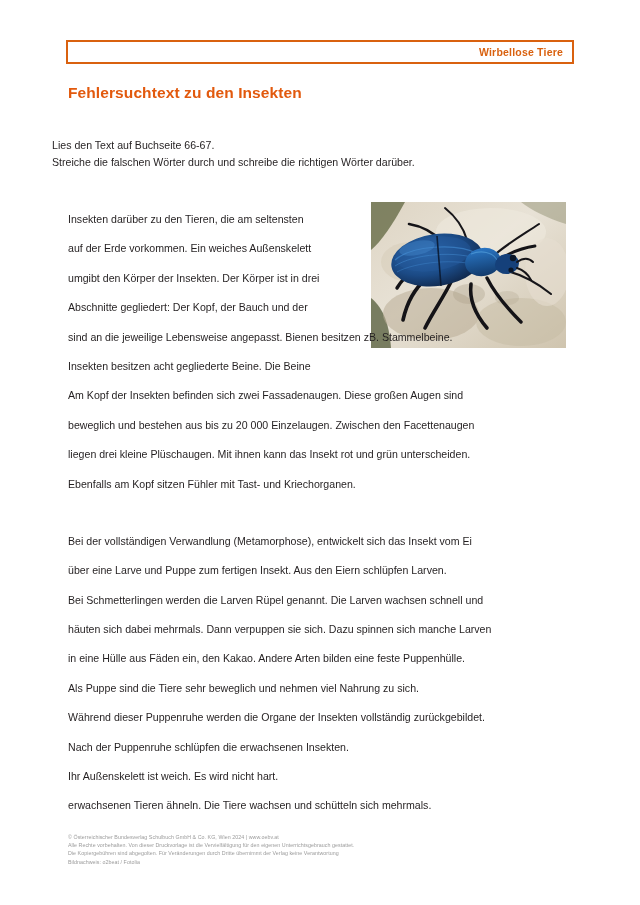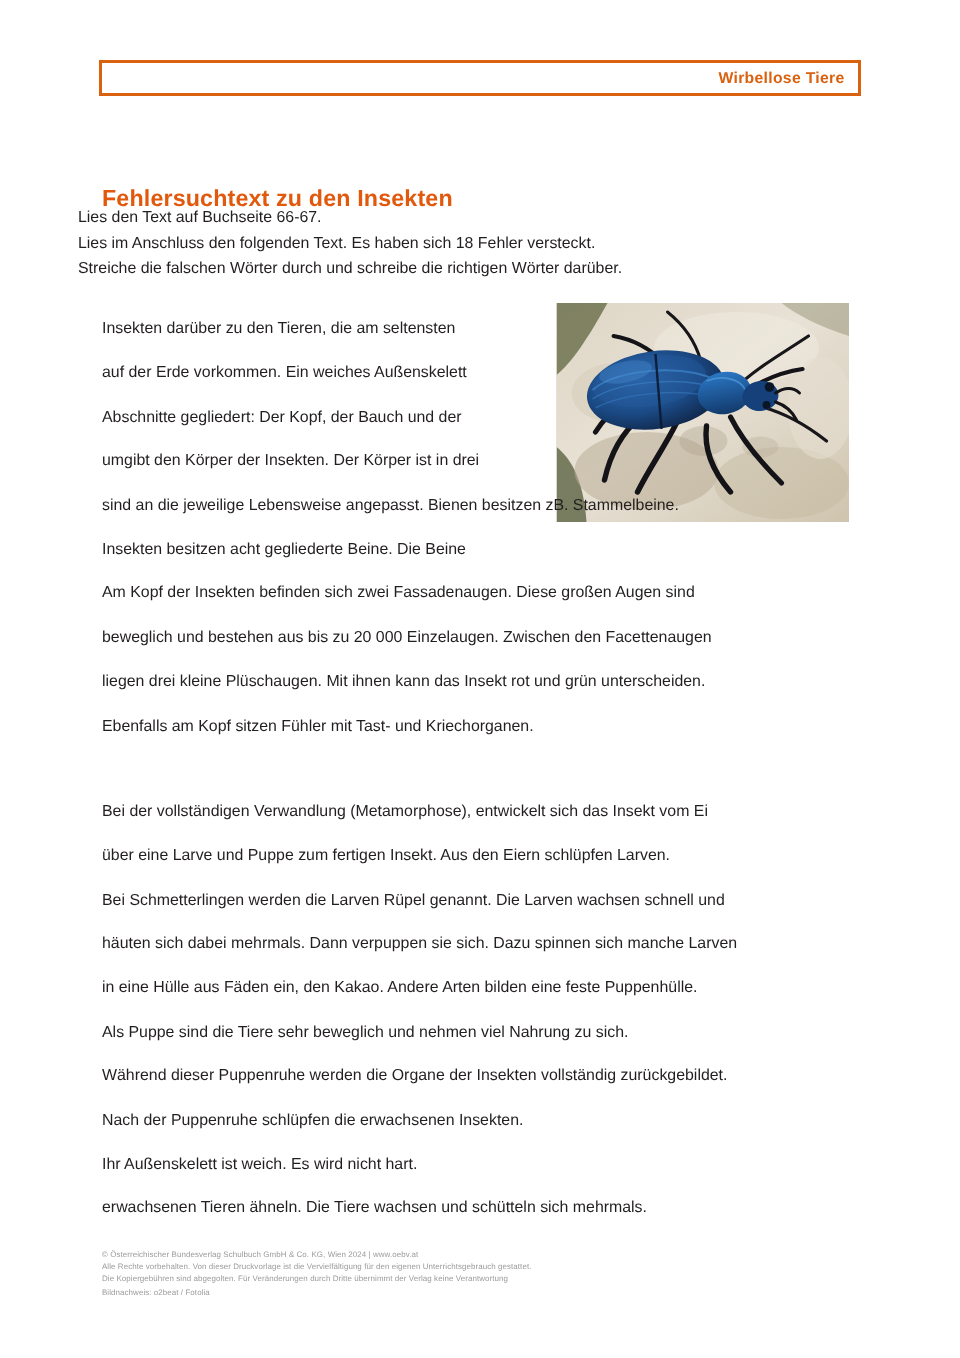--- a/index.html
+++ b/index.html
@@ -51,21 +51,20 @@
   .title {
     position: absolute;
     left: 68px;
     top: 84px;
     font-size: 15.5px;
     font-weight: bold;
     color: #e2590d;
     letter-spacing: 0.1px;
     line-height: 1.2;
     white-space: nowrap;
-    margin-top: 40px;
   }
 
   
   .instructions {
     position: absolute;
     left: 52px;
     top: 137px;
     width: 508px;
   }
   .instructions .ins-line {
@@ -125,21 +124,20 @@
 <div class="page">
 
   <div class="header-box">
     <span class="header-label">Wirbellose Tiere</span>
   </div>
 
   <div class="title">Fehlersuchtext zu den Insekten</div>
 
   <div class="instructions">
     <div class="ins-line">Lies den Text auf Buchseite 66-67.</div>
-    <div class="ins-line">Lies im Anschluss den folgenden Text. Es haben sich 18 Fehler versteckt.</div>
     <div class="ins-line">Streiche die falschen Wörter durch und schreibe die richtigen Wörter darüber.</div>
   </div>
 
   <div class="photo">
     <svg width="195" height="146" viewBox="0 0 195 146" xmlns="http://www.w3.org/2000/svg">
       <defs>
         <linearGradient id="stoneG" x1="0" y1="0" x2="1" y2="1">
           <stop offset="0%" stop-color="#ded5c4"></stop>
           <stop offset="45%" stop-color="#e8e2d6"></stop>
           <stop offset="100%" stop-color="#cfc4ae"></stop>
@@ -198,22 +196,22 @@
       <circle cx="140" cy="68" r="2.6" fill="#0a1526"></circle>
 
       <path d="M146,60 C152,56 158,56 162,60" stroke="#141317" stroke-width="2" fill="none" stroke-linecap="round"></path>
       <path d="M146,66 C152,68 157,72 160,78" stroke="#141317" stroke-width="2" fill="none" stroke-linecap="round"></path>
     </svg>
   </div>
 
   <div class="body-text">
     <div class="tline narrow">Insekten darüber zu den Tieren, die am seltensten</div>
     <div class="tline narrow">auf der Erde vorkommen. Ein weiches Außenskelett</div>
+    <div class="tline narrow">umgibt den Körper der Insekten. Der Körper ist in drei</div>
     <div class="tline narrow">Abschnitte gegliedert: Der Kopf, der Bauch und der</div>
-    <div class="tline narrow">umgibt den Körper der Insekten. Der Körper ist in drei</div>
     <div class="tline">sind an die jeweilige Lebensweise angepasst. Bienen besitzen zB. Stammelbeine.</div>
     <div class="tline narrow">Insekten besitzen acht gegliederte Beine. Die Beine</div>
     <div class="tline">Am Kopf der Insekten befinden sich zwei Fassadenaugen. Diese großen Augen sind</div>
     <div class="tline">beweglich und bestehen aus bis zu 20 000 Einzelaugen. Zwischen den Facettenaugen</div>
     <div class="tline">liegen drei kleine Plüschaugen. Mit ihnen kann das Insekt rot und grün unterscheiden.</div>
     <div class="tline">Ebenfalls am Kopf sitzen Fühler mit Tast- und Kriechorganen.</div>
 
     <div class="para-gap"></div>
 
     <div class="tline">Bei der vollständigen Verwandlung (Metamorphose), entwickelt sich das Insekt vom Ei</div>

